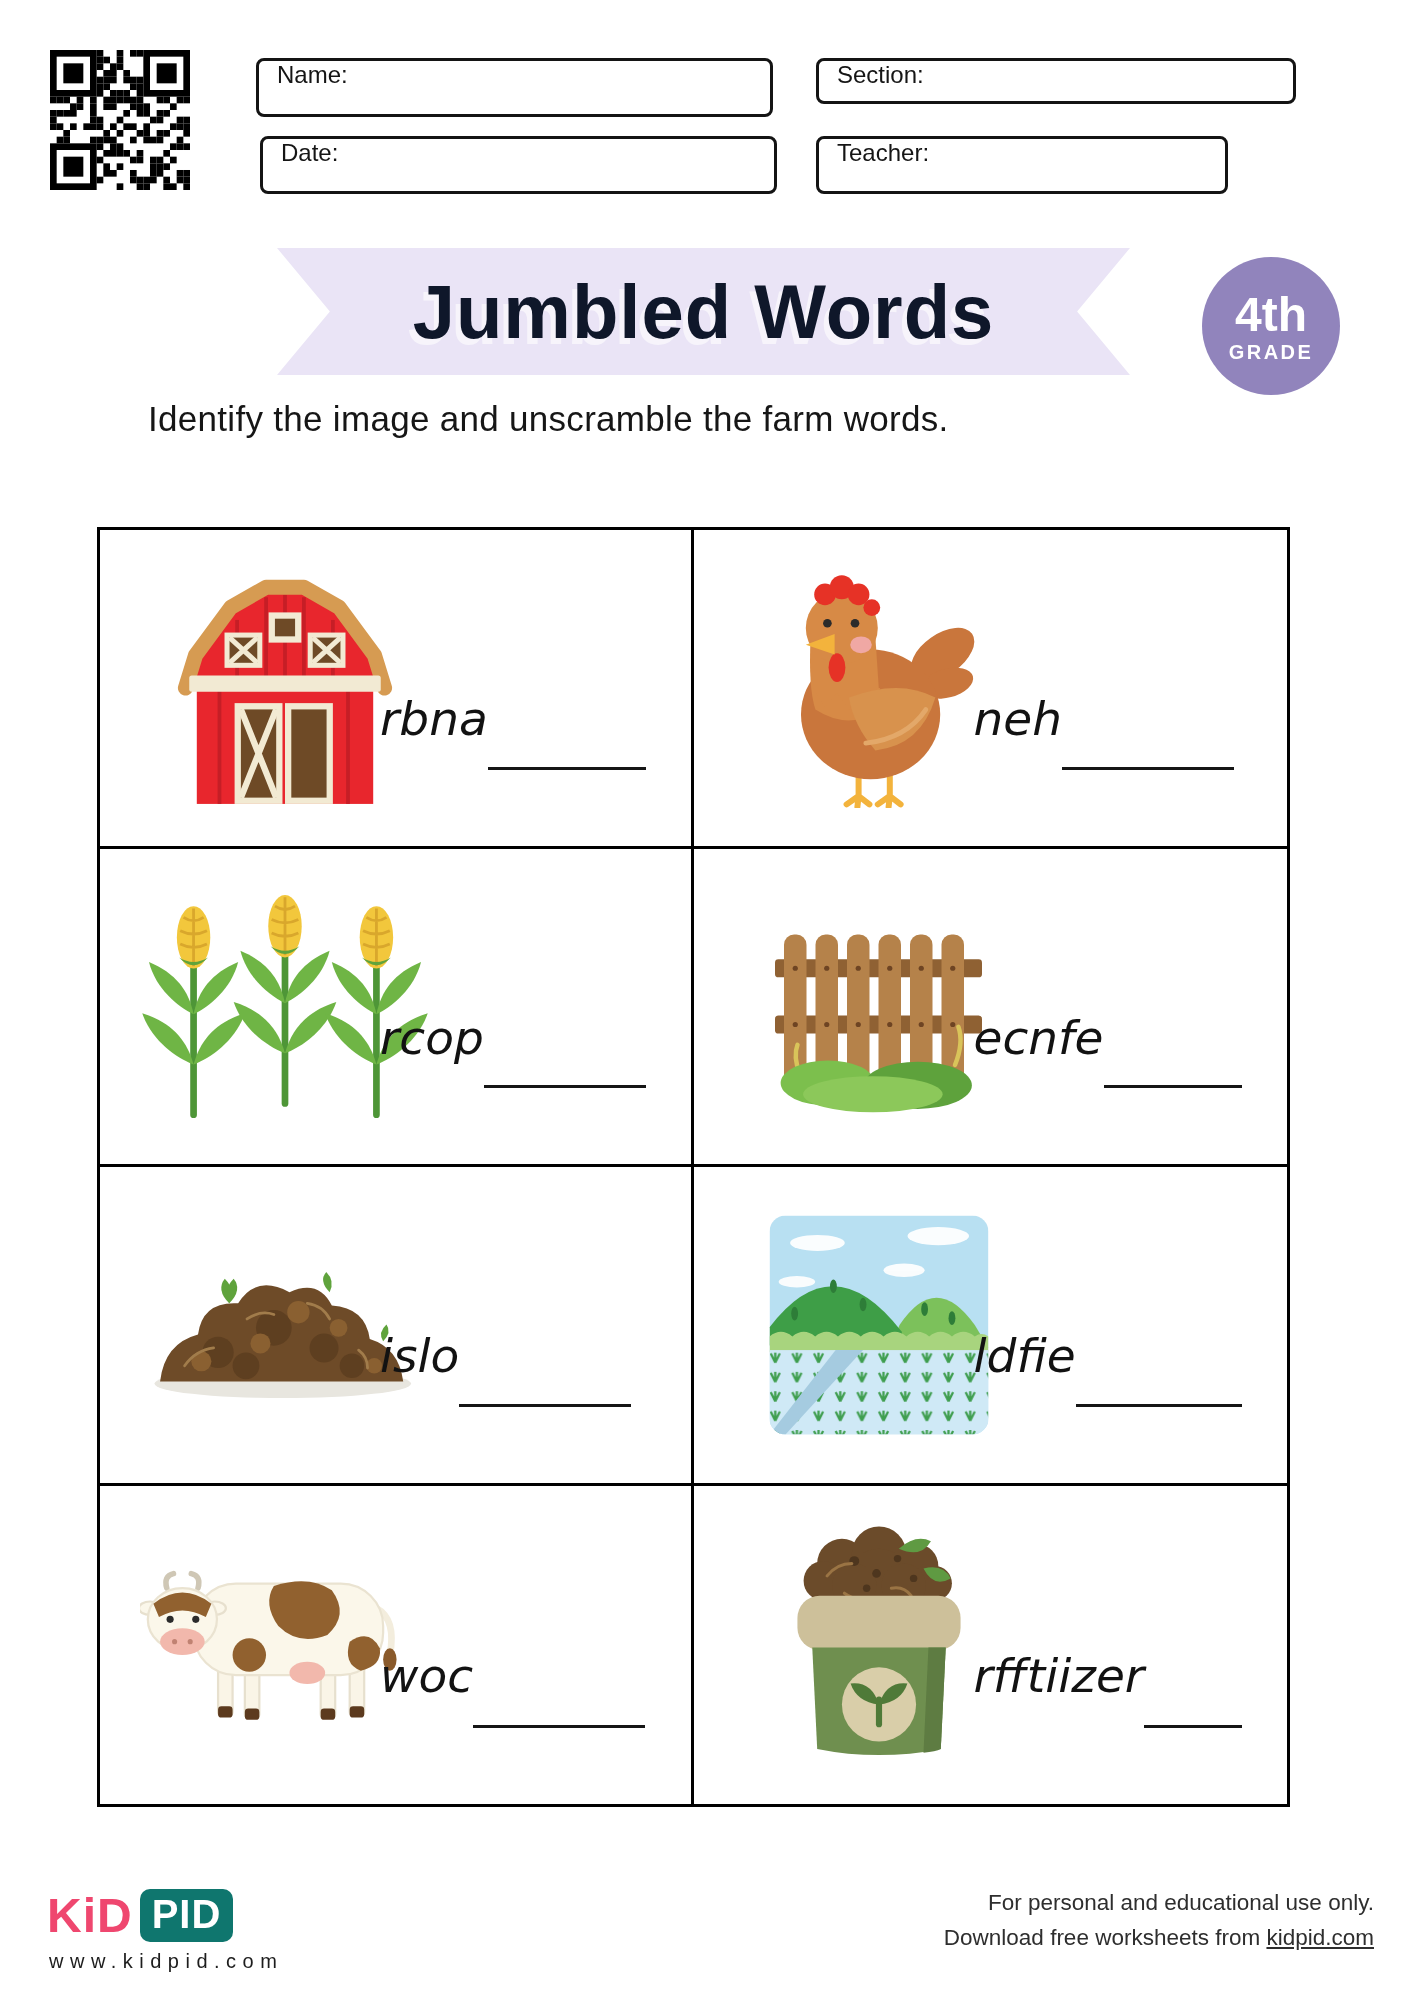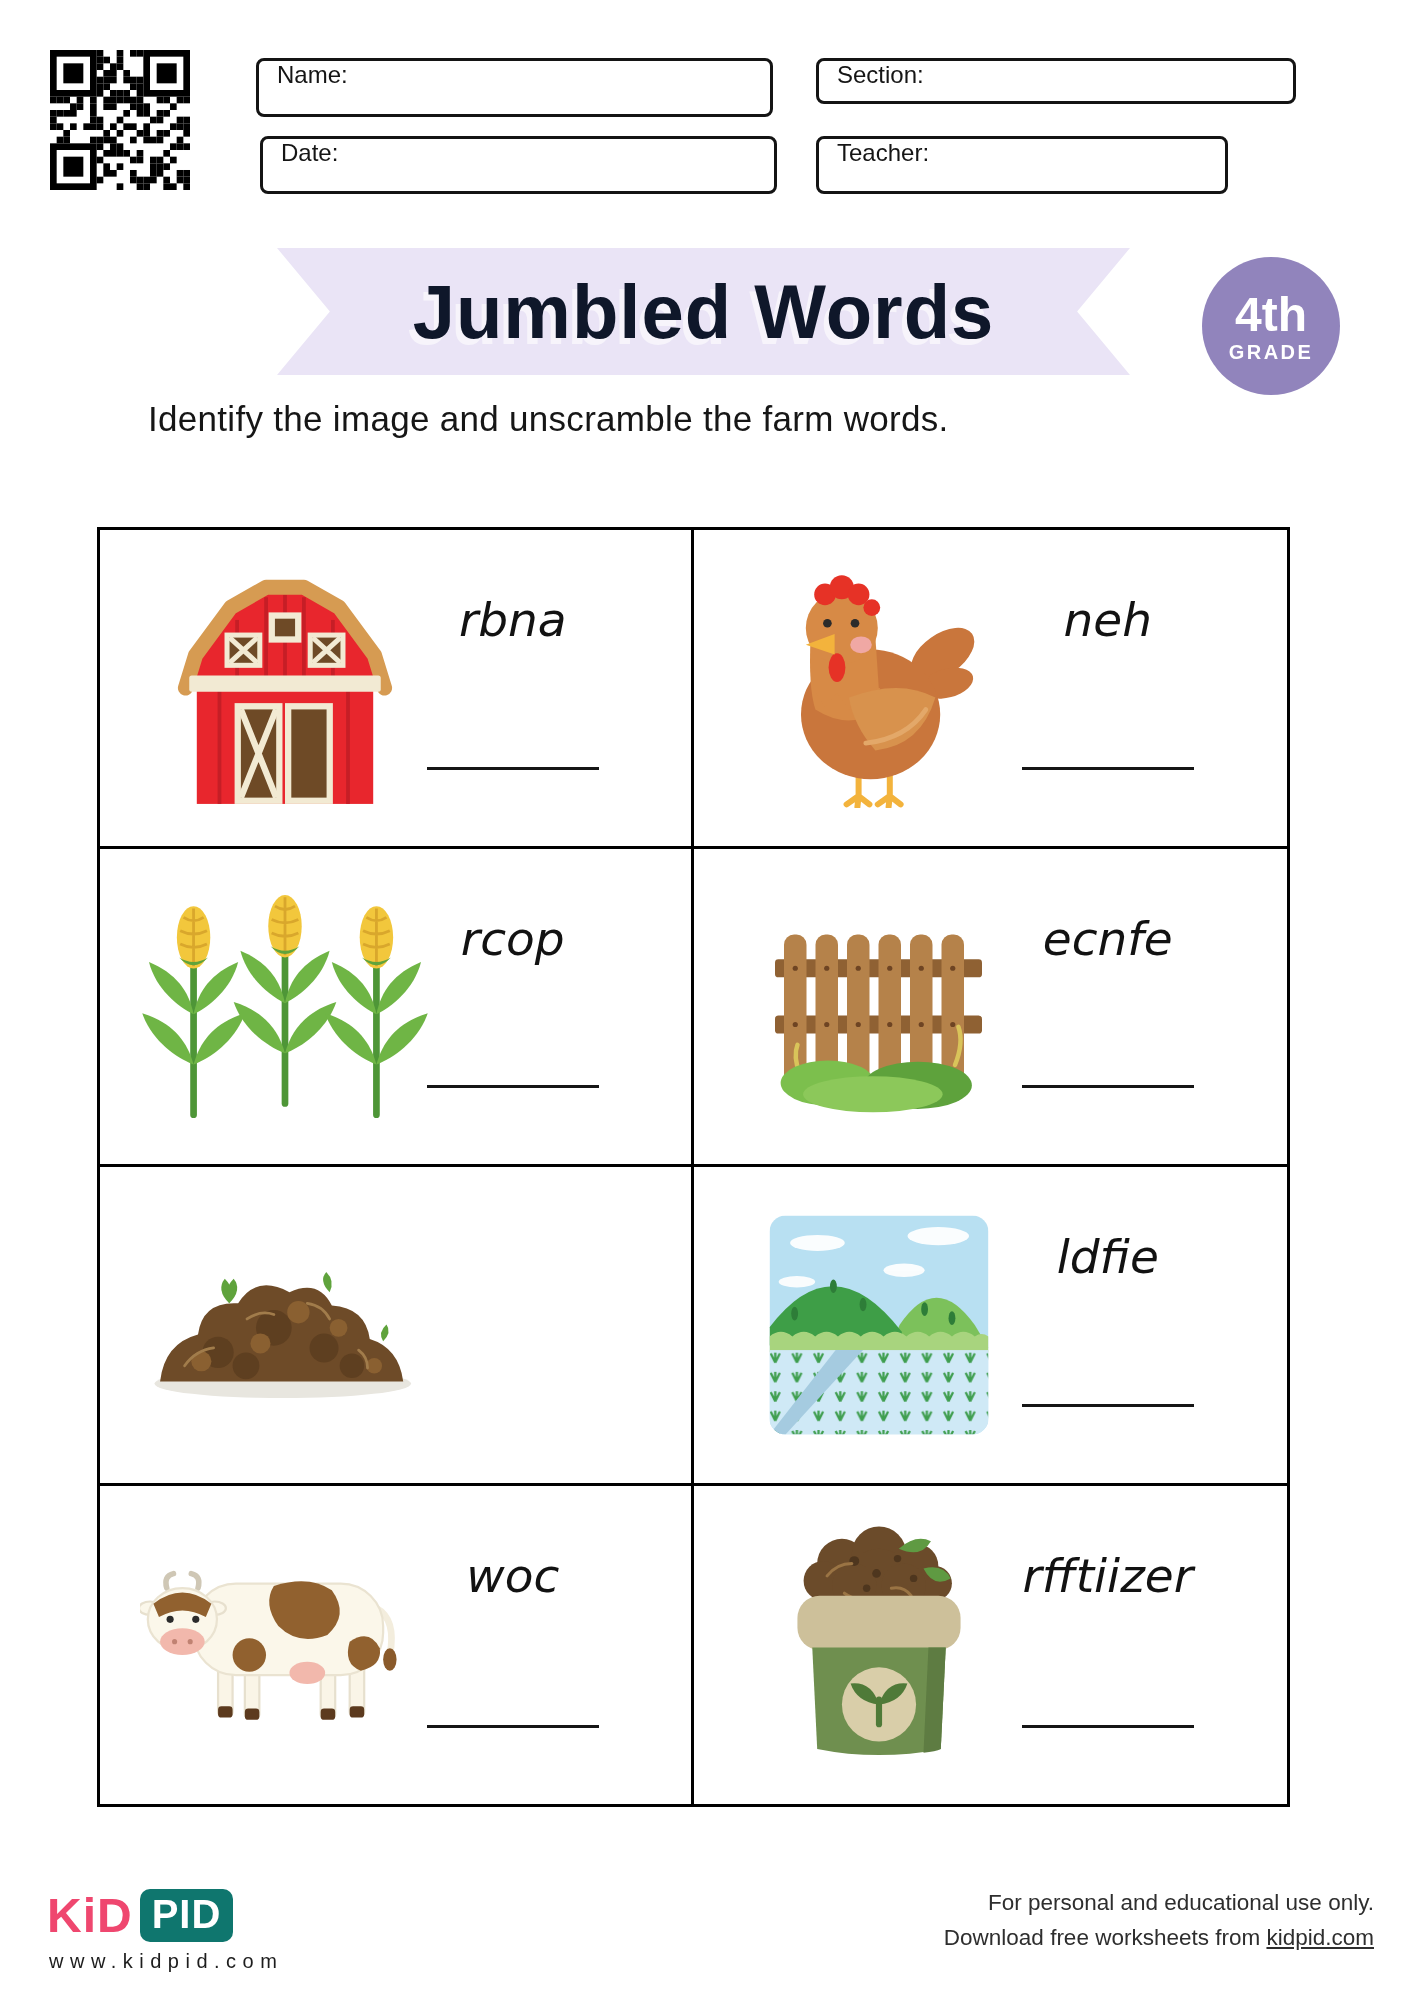--- a/index.html
+++ b/index.html
@@ -47,21 +47,21 @@
   }
   .cell { position:relative; border-right:3px solid #000; border-bottom:3px solid #000; }
   .cell:nth-child(2n) { border-right:none; }
   .cell:nth-child(n+7) { border-bottom:none; }
   .img-box {
     position:absolute; left:40px; top:0; bottom:0; width:290px;
     display:flex; align-items:center; justify-content:center;
   }
   .answer-box {
     position:absolute; left:280px; right:45px; top:0; bottom:0;
-    display:flex; flex-direction:column; align-items:center;
+    display:flex; flex-direction:row; align-items:center;
   }
   .jumbled {
     margin-top:62px; font-size:47px; font-style:italic; color:#121212;
     font-family:"DejaVu Sans", sans-serif;
   }
   .blank { width:172px; border-bottom:3px solid #161616; margin-top:auto; margin-bottom:76px; }
   
   .logo { position:absolute; left:47px; top:1888px; display:flex; align-items:center; }
   .logo .kid { font-size:48px; font-weight:800; letter-spacing:1px; }
   .logo .pid {
@@ -431,20 +431,24 @@
             <path d="M196,98 q8,6 8,16"></path>
           </g>
           <g fill="#5FA33C">
             <path d="M80,56 q-12,-12 -4,-22 q10,10 4,22Z"></path>
               <path d="M80,56 q12,-12 4,-22 q-10,10 -4,22Z"></path>
             <path d="M170,46 q-10,-10 -3,-18 q8,8 3,18Z"></path>
               <path d="M218,90 q8,-8 3,-15 q-8,7 -3,15Z"></path>
           </g>
         </svg>
       </div>
+      <div class="answer-box">
+        <div class="jumbled">islo</div>
+        <div class="blank"></div>
+      </div>
     </div>
 
     <div class="cell">
       <div class="img-box">
         <svg viewBox="0 0 200 200" width="228" height="228">
           <defs>
             <clipPath id="fieldclip">
                 <rect x="4" y="4" width="192" height="192" rx="14"></rect>
               </clipPath>
             <pattern id="rice" width="19" height="17" patternUnits="userSpaceOnUse">

